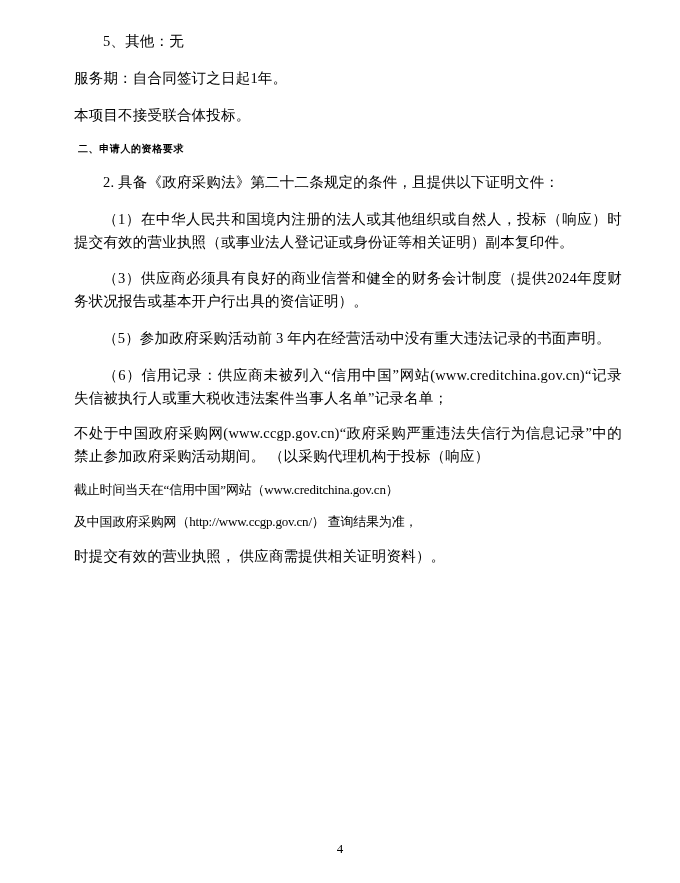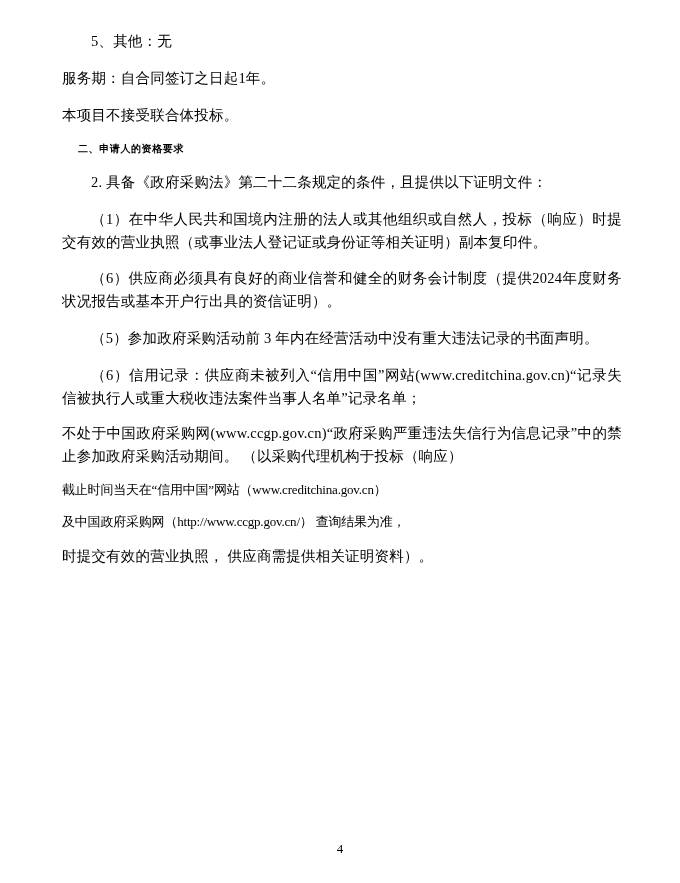--- a/index.html
+++ b/index.html
@@ -17,21 +17,21 @@
   .page {
     position: relative;
     width: 680px;
     height: 883px;
     box-sizing: border-box;
     padding: 24px 58px 0 58px;
   }
   .para {
     font-size: 14.5px;
     line-height: 1.58;
-    margin: 0 0 14px 4px;
+    margin: 0 0 14px 16px;
     text-align: justify;
     letter-spacing: 0.2px;
   }
   .indent-1 { text-indent: 2em; }
   .indent-0 { text-indent: 0; }
   .heading {
     font-size: 10px;
     font-weight: bold;
     line-height: 1.6;
     margin: 0 0 14px 0;
@@ -68,21 +68,21 @@
 
   <p class="para indent-0">本项目不接受联合体投标。</p>
 
   <p class="heading">二、申请人的资格要求</p>
 
   <p class="para indent-1">2. 具备《政府采购法》第二十二条规定的条件，且提供以下证明文件：</p>
 
   <p class="para indent-1">（1）在中华人民共和国境内注册的法人或其他组织或自然人，投标（响应）时提交有效的营业执照（或事业法人登记证或身份证等相关证明）副本复印件。</p>
 
 
-  <p class="para indent-1">（6）供应商必须具有良好的商业信誉和健全的财务会计制度（提供2024年度财务状况报告或基本开户行出具的资信证明）。</p>
+  <p class="para indent-1">（3）供应商必须具有良好的商业信誉和健全的财务会计制度（提供2024年度财务状况报告或基本开户行出具的资信证明）。</p>
 
 
   <p class="para indent-1">（5）参加政府采购活动前 3 年内在经营活动中没有重大违法记录的书面声明。</p>
 
   <p class="para indent-1 tight">（6）信用记录：供应商未被列入“信用中国”网站(www.creditchina.gov.cn)“记录失信被执行人或重大税收违法案件当事人名单”记录名单；</p>
 
   <p class="para indent-0 tight">不处于中国政府采购网(www.ccgp.gov.cn)“政府采购严重违法失信行为信息记录”中的禁止参加政府采购活动期间。 （以采购代理机构于投标（响应）</p>
 
   <p class="para indent-0 tight ascii">截止时间当天在“信用中国”网站（www.creditchina.gov.cn）</p>
 

